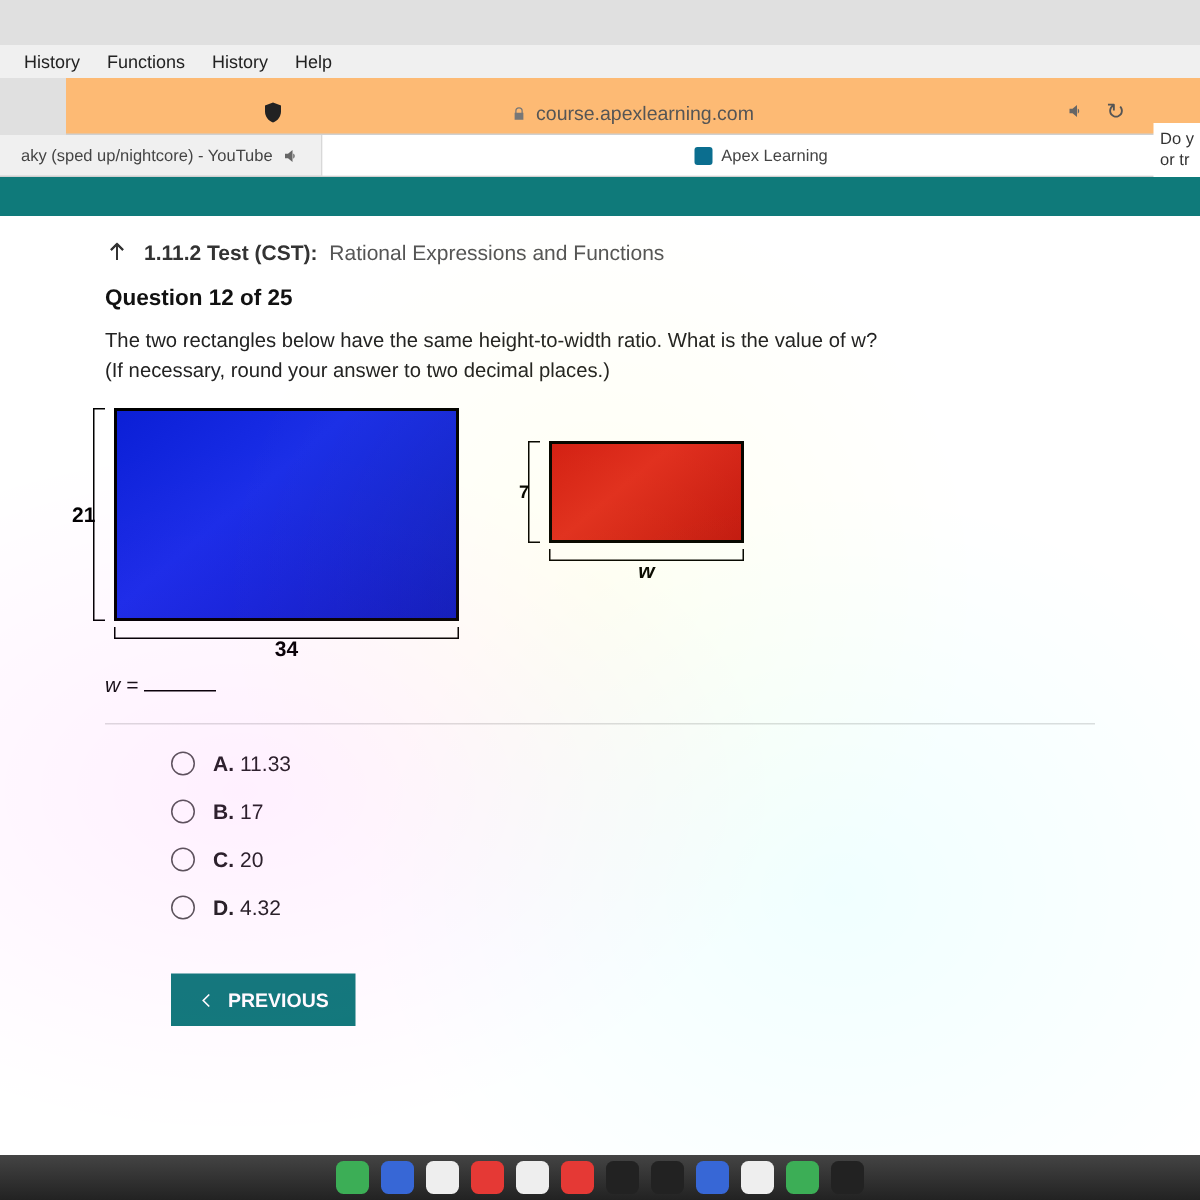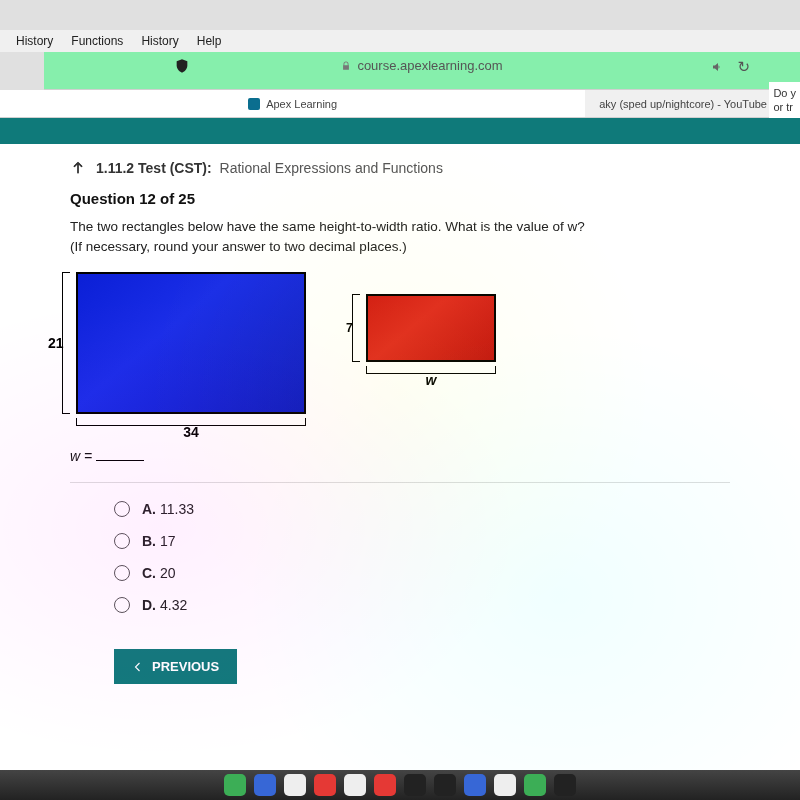--- a/index.html
+++ b/index.html
@@ -20,25 +20,25 @@
     align-items: center;
     padding: 0 16px;
     gap: 18px;
     font-size: 12px;
     color: #222;
     margin-top: 30px;
   }
 
   
   .browser-chrome {
-    background: #86efac;
+    background: #fdba74;
     border-bottom: 1px solid #d0d0d0;
     padding: 6px 12px;
     display: flex;
-    align-items: flex-start;
+    align-items: flex-end;
     justify-content: center;
     position: relative;
     height: 38px;
     margin-left: 44px;
   }
   .shield-icon {
     position: absolute;
     left: 130px;
     width: 16px; height: 16px;
     fill: #222;
@@ -326,29 +326,29 @@
       </svg>
     <span style="font-size:15px;">↻</span>
   </div>
   <div class="right-side-text">
     <div>Do y</div>
     <div>or tr</div>
   </div>
 </div>
 
 <div class="tab-bar">
-  <div class="tab active">
-    <span class="apex-icon"></span>
-    <span>Apex Learning</span>
-  </div>
   <div class="tab">
     <span>aky (sped up/nightcore) - YouTube</span>
     <svg class="speaker-icon" viewBox="0 0 24 24">
         <path d="M4 9v6h4l6 5V4L8 9H4zm13 3a4 4 0 00-2-3.5v7A4 4 0 0017 12z"></path>
       </svg>
+  </div>
+  <div class="tab active">
+    <span class="apex-icon"></span>
+    <span>Apex Learning</span>
   </div>
 </div>
 
 <div class="page-bg">
   <div class="teal-bar"></div>
   <div class="content">
 
     <div class="breadcrumb">
       <svg class="back-arrow" viewBox="0 0 24 24">
           <path d="M12 4v16M12 4l-6 6M12 4l6 6" transform="rotate(0)"></path>

